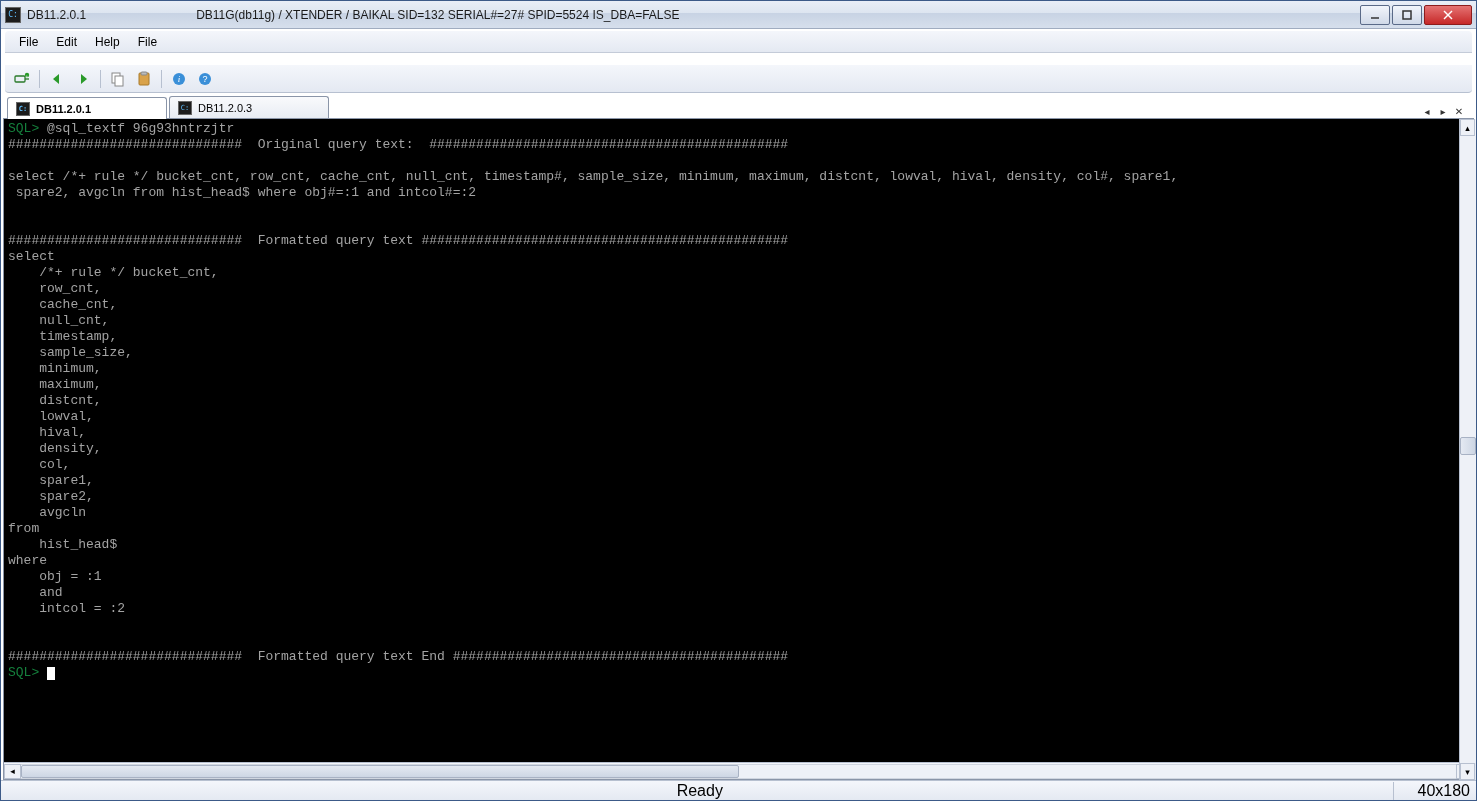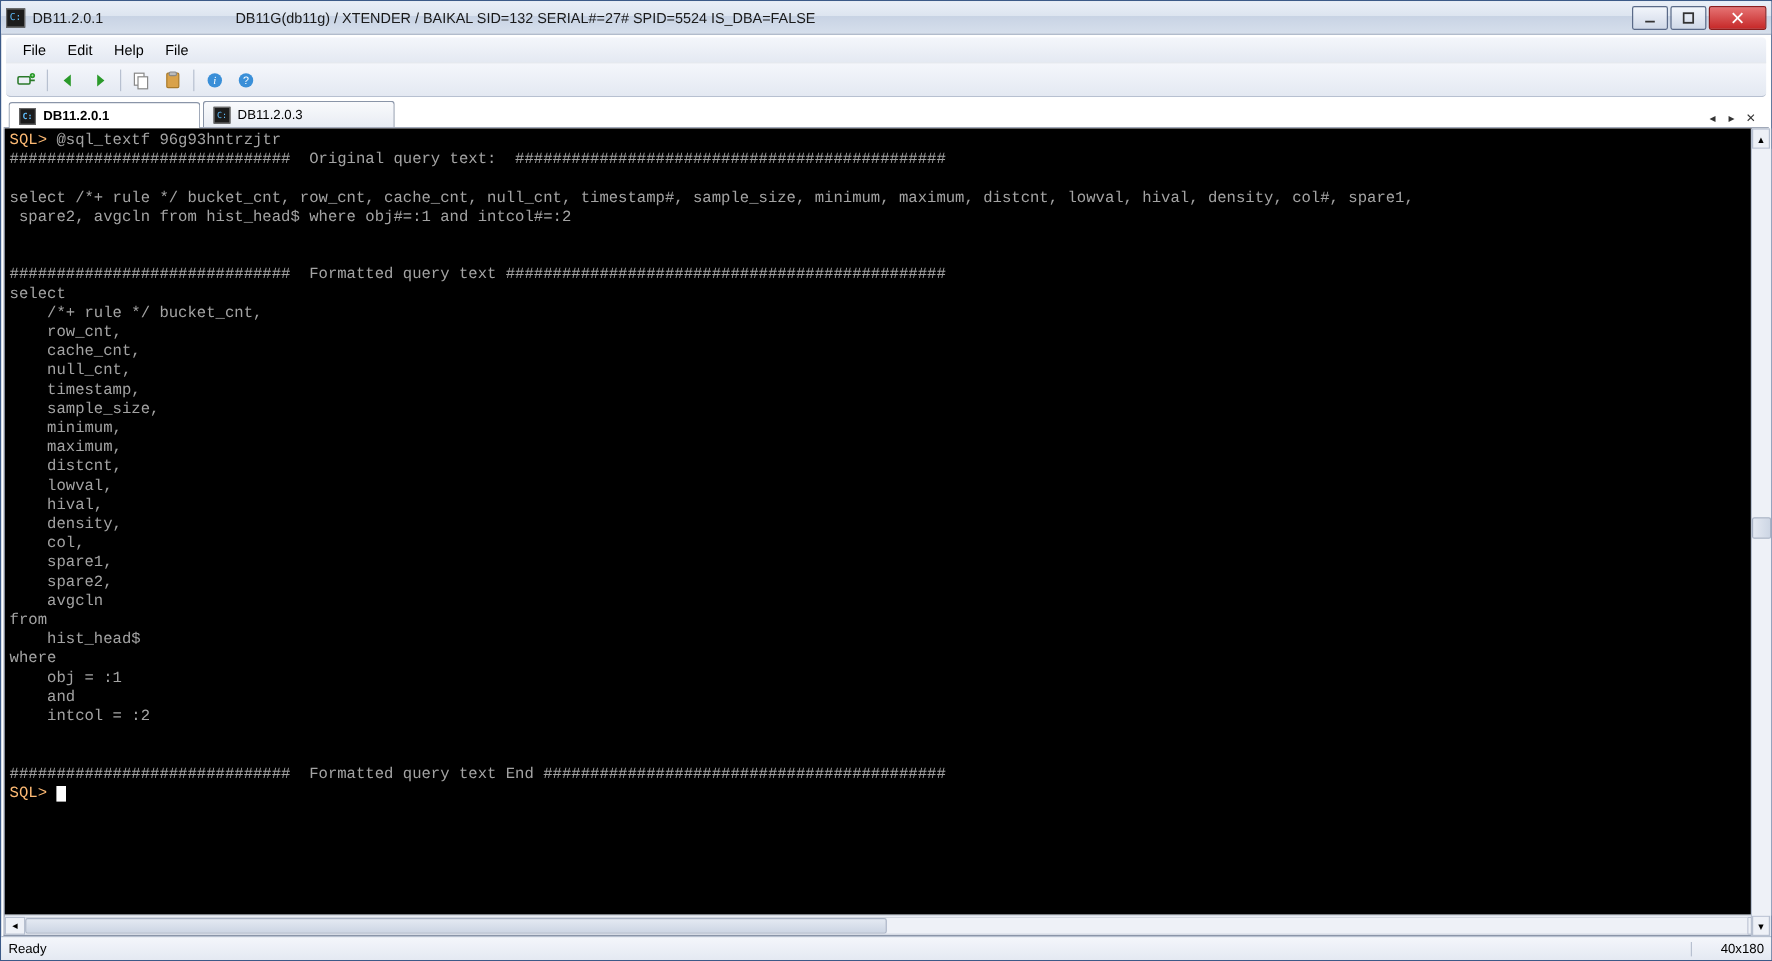--- a/index.html
+++ b/index.html
@@ -12,58 +12,58 @@
   .titlebar .title-text { flex: 0 0 auto; font-weight: normal; }
   .titlebar .title-spacer { width: 90px; }
   .titlebar .title-info { flex: 0 0 auto; display:flex; gap:18px;margin-left:20px; }
   .titlebar .title-flex { flex: 1; }
   .win-controls { display: flex; gap: 2px; }
   .win-btn { width: 30px; height: 20px; border: 1px solid #5a6a88; background: linear-gradient(to bottom,#f2f5fb,#d0d9e8); border-radius: 2px; display:flex; align-items:center; justify-content:center; font-size:10px; }
   .win-btn.close { width: 48px; background: linear-gradient(to bottom,#e57373,#c62828); border-color:#8c1c1c; color:#fff; }
   .win-btn svg { width:10px; height:10px; }
 
   
-  .menubar { height: 22px; background: linear-gradient(to bottom,#f4f6fb,#e4e9f2); display: flex; align-items: center; padding: 0 6px; gap: 2px; border-bottom: 1px solid #c4cbd8; margin: 2px 4px 0 4px; border-radius: 4px 4px 0 0;}
+  .menubar { height: 22px; background: linear-gradient(to bottom,#f4f6fb,#e4e9f2); display: flex; align-items: center; padding: 0 6px; gap: 2px; border-bottom: 1px solid #c4cbd8; margin: 2px 4px 12px 4px; border-radius: 4px 4px 0 0;}
   .menubar .menu-item { padding: 2px 8px; border-radius: 3px; }
 
   
   .toolbar { height: 28px; background: linear-gradient(to bottom,#f4f6fb,#e4e9f2); display: flex; align-items: center; padding: 0 6px; gap: 4px; border-bottom:1px solid #b7c0d0; margin: 0 4px; border-radius: 0 0 4px 4px;}
   .tool-btn { width: 22px; height: 22px; display:flex; align-items:center; justify-content:center; border-radius:3px; }
   .tool-sep { width:1px; height:18px; background:#b7c0d0; margin:0 2px; }
 
   
   .tabstrip { height: 24px; background:#fff; display:flex; align-items:flex-end; padding: 0 4px; border-bottom:1px solid #8a95a8; margin: 2px 2px 0 2px; }
   .tab { height: 22px; min-width: 160px; padding: 0 8px; display:flex; align-items:center; gap:6px; border:1px solid #8a95a8; border-bottom:none; background: linear-gradient(to bottom,#f9fafc,#e8ecf3); border-radius: 3px 3px 0 0; margin-right:2px; font-size:11px; }
   .tab.active { background:#fff; font-weight:bold; position:relative; top:1px; }
   .tab .tab-icon { width:14px; height:14px; background:#1c1c1c; border:1px solid #666; display:flex; align-items:center; justify-content:center; color:#5fbfff; font-size:7px; font-family:monospace; }
   .tabstrip-spacer { flex:1; }
   .tab-nav { display:flex; gap:2px; align-items:center; padding-right:4px; }
   .tab-nav-btn { width:14px; height:14px; display:flex; align-items:center; justify-content:center; font-size:10px; color:#333; }
 
   
   .terminal-wrap { flex:1; display:flex; flex-direction:column; margin: 0 2px; border:1px solid #8a95a8; border-top:none; background:#fff; min-height:0; }
   .terminal { flex:1; background:#000; color:#fff; font-family: "Consolas","Courier New",monospace; font-size:13px; line-height:16px; padding: 2px 4px; white-space: pre; overflow:hidden; position:relative; }
-  .terminal .prompt { color:#fdba74; }
+  .terminal .prompt { color:#15803d; }
   .terminal .ttext { color:#a3a3a3; }
   .cursor { display:inline-block; width:8px; height:13px; background:#fff; vertical-align:text-bottom; }
 
   .hscroll { height:17px; background: linear-gradient(to bottom,#f4f6fb,#e4e9f2); border-top:1px solid #b7c0d0; display:flex; align-items:center; }
   .hscroll .arrow { width:17px; height:15px; border:1px solid #b7c0d0; background:#eef1f7; display:flex; align-items:center; justify-content:center; font-size:9px; }
   .hscroll .track { flex:1; height:15px; background:#eef1f7; border-top:1px solid #d0d6e0; border-bottom:1px solid #d0d6e0; position:relative; }
   .hscroll .thumb { position:absolute; left:0; width:50%; height:100%; background:linear-gradient(to bottom,#e4e9f2,#cdd6e4); border:1px solid #a8b2c4; border-radius:2px; }
 
   .vscroll { position:absolute; right:0; top:0; bottom:0; width:17px; background: linear-gradient(to bottom,#f4f6fb,#e4e9f2); border-left:1px solid #b7c0d0; display:flex; flex-direction:column; }
   .vscroll .arrow { height:17px; width:15px; border:1px solid #b7c0d0; background:#eef1f7; display:flex; align-items:center; justify-content:center; font-size:9px; }
   .vscroll .vtrack { flex:1; background:#eef1f7; position:relative; }
   .vscroll .vthumb { position:absolute; top:48%; height:18px; left:0; right:0; background:linear-gradient(to right,#e4e9f2,#cdd6e4); border:1px solid #a8b2c4; border-radius:2px; }
 
   .outer-rel { position:relative; flex:1; min-height:0; display:flex; }
 
   
-  .statusbar { height:20px; background:linear-gradient(to bottom,#f4f6fb,#e4e9f2); border-top:1px solid #b7c0d0; display:flex; align-items:center; padding:0 6px; font-size:11px; }
+  .statusbar { height:20px; background:linear-gradient(to bottom,#f4f6fb,#e4e9f2); border-top:1px solid #b7c0d0; display:flex; align-items:center; padding:0 6px; font-size:16px;text-align:center; }
   .statusbar .status-left { flex:1; }
   .statusbar .status-right { border-left:1px solid #b7c0d0; padding-left:24px; }
 </style>
 </head>
 <body>
 
 <div class="window">
 
   <div class="titlebar">
     <div class="app-icon">C:</div>

